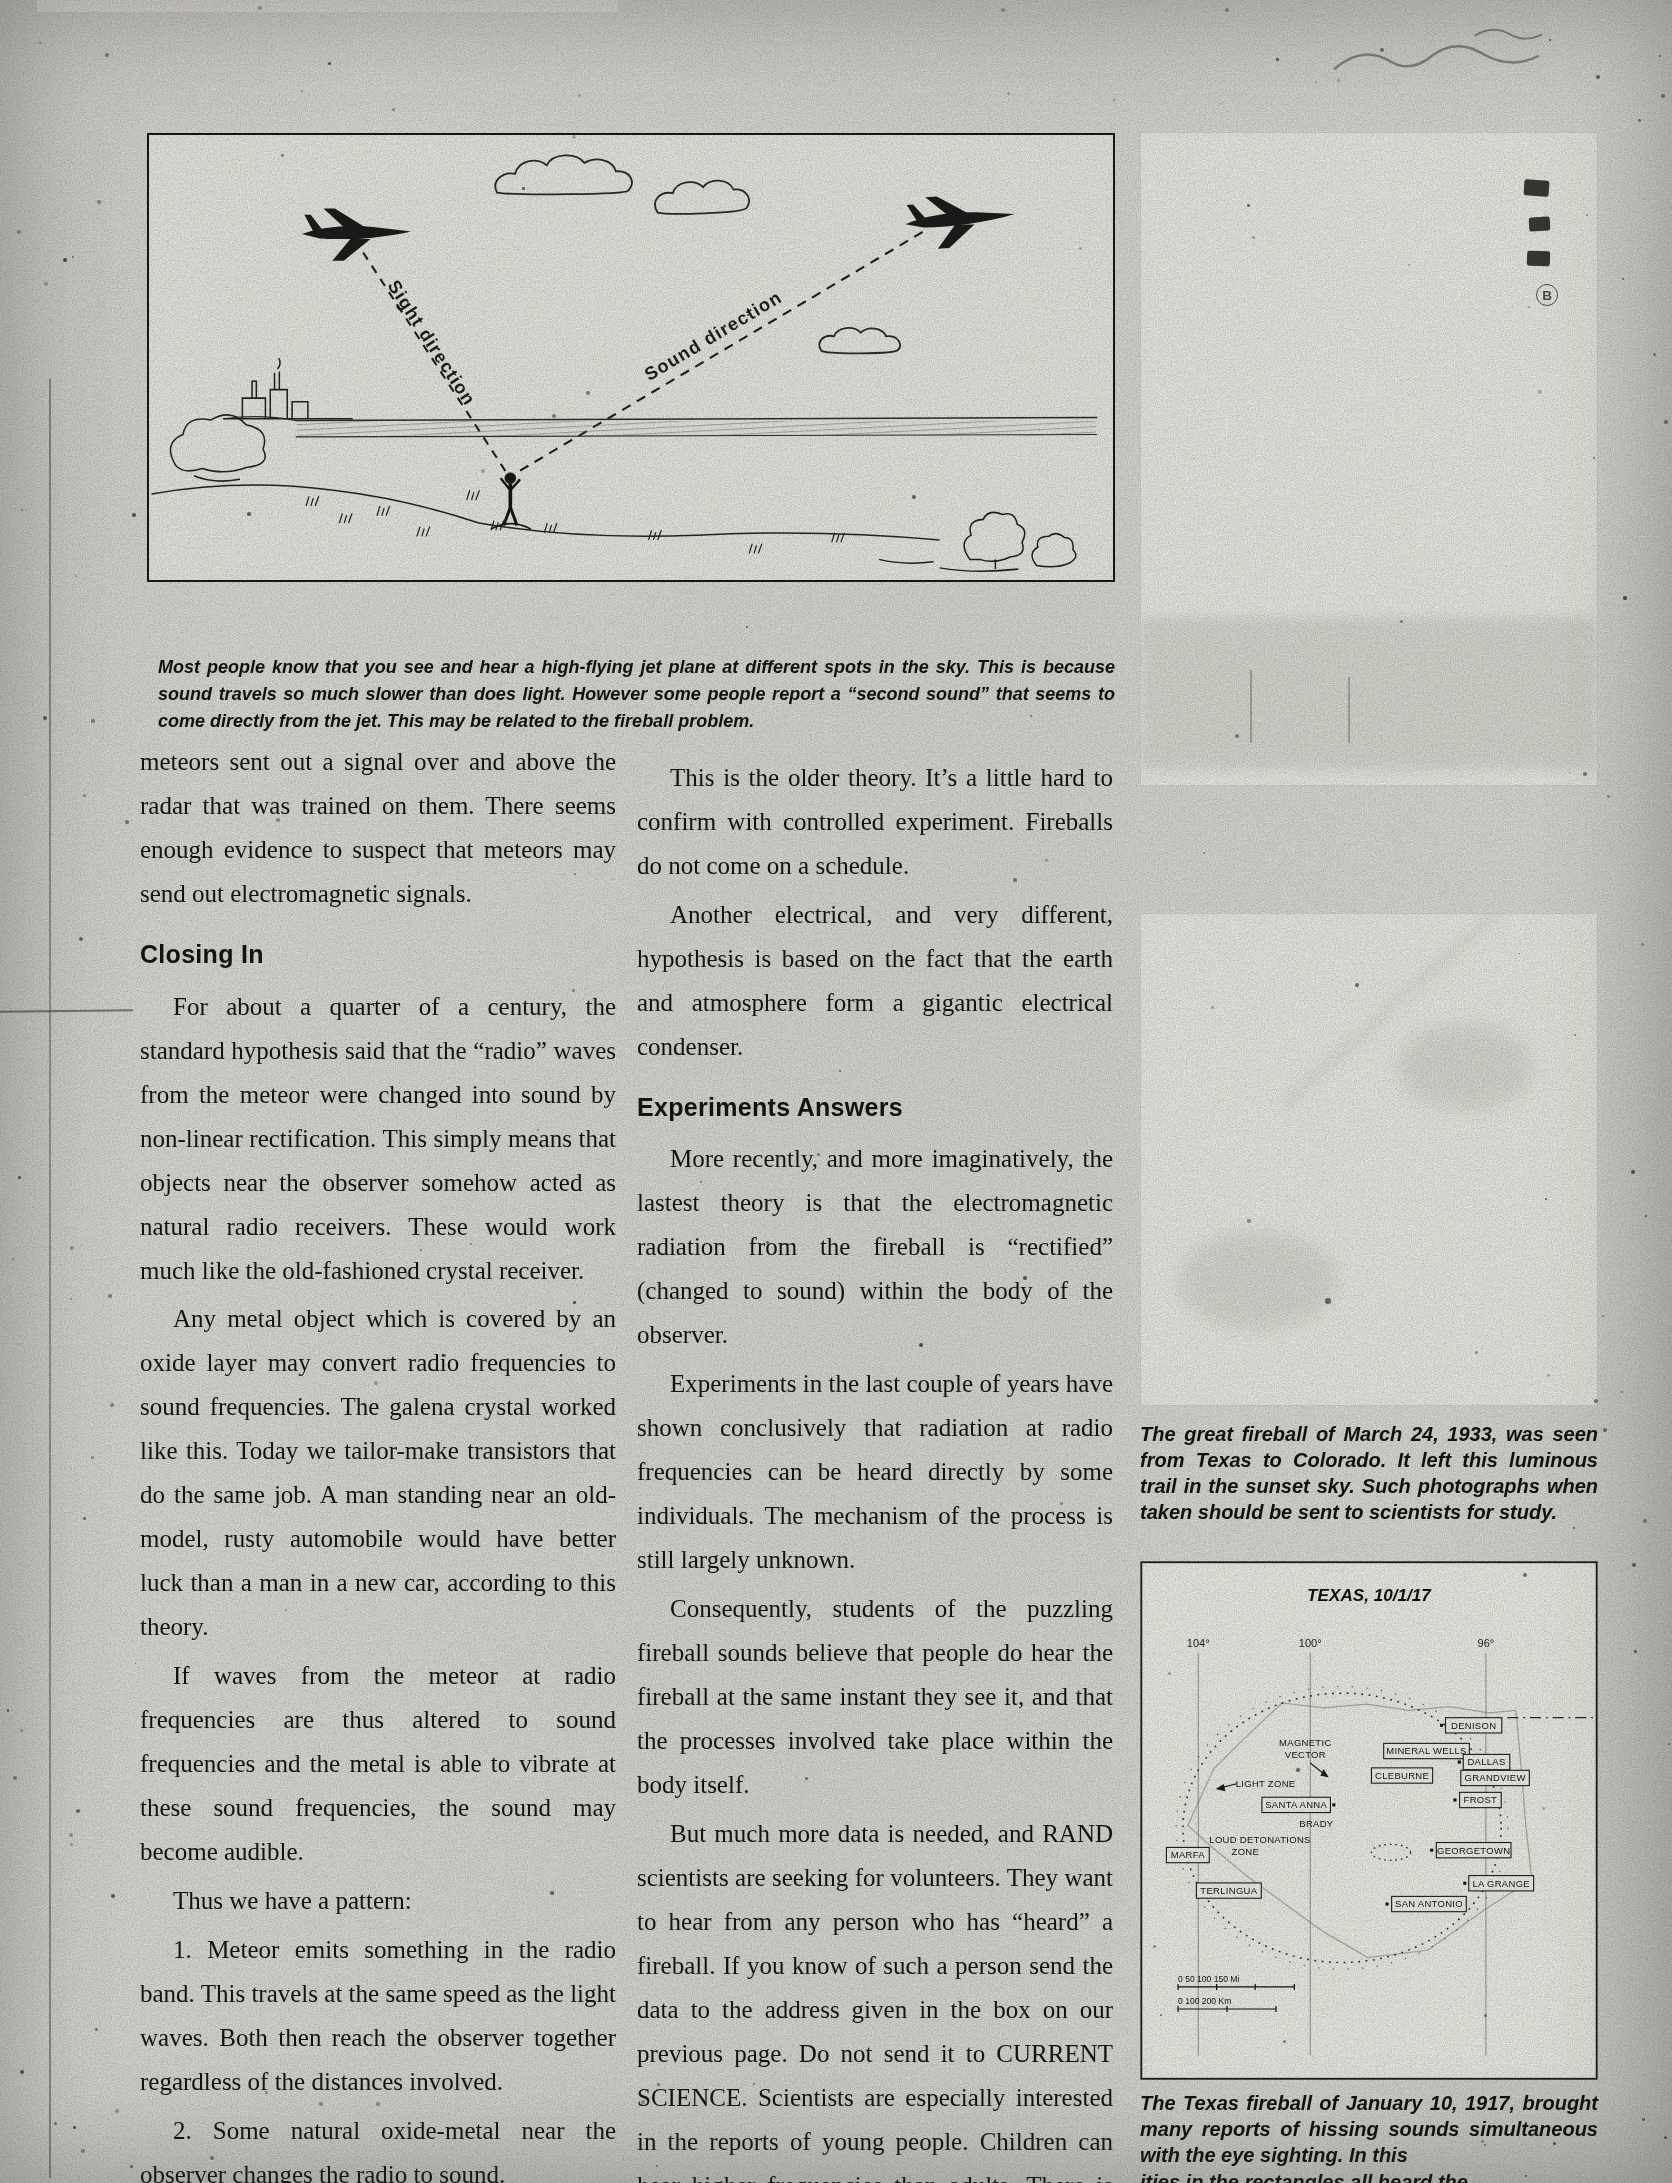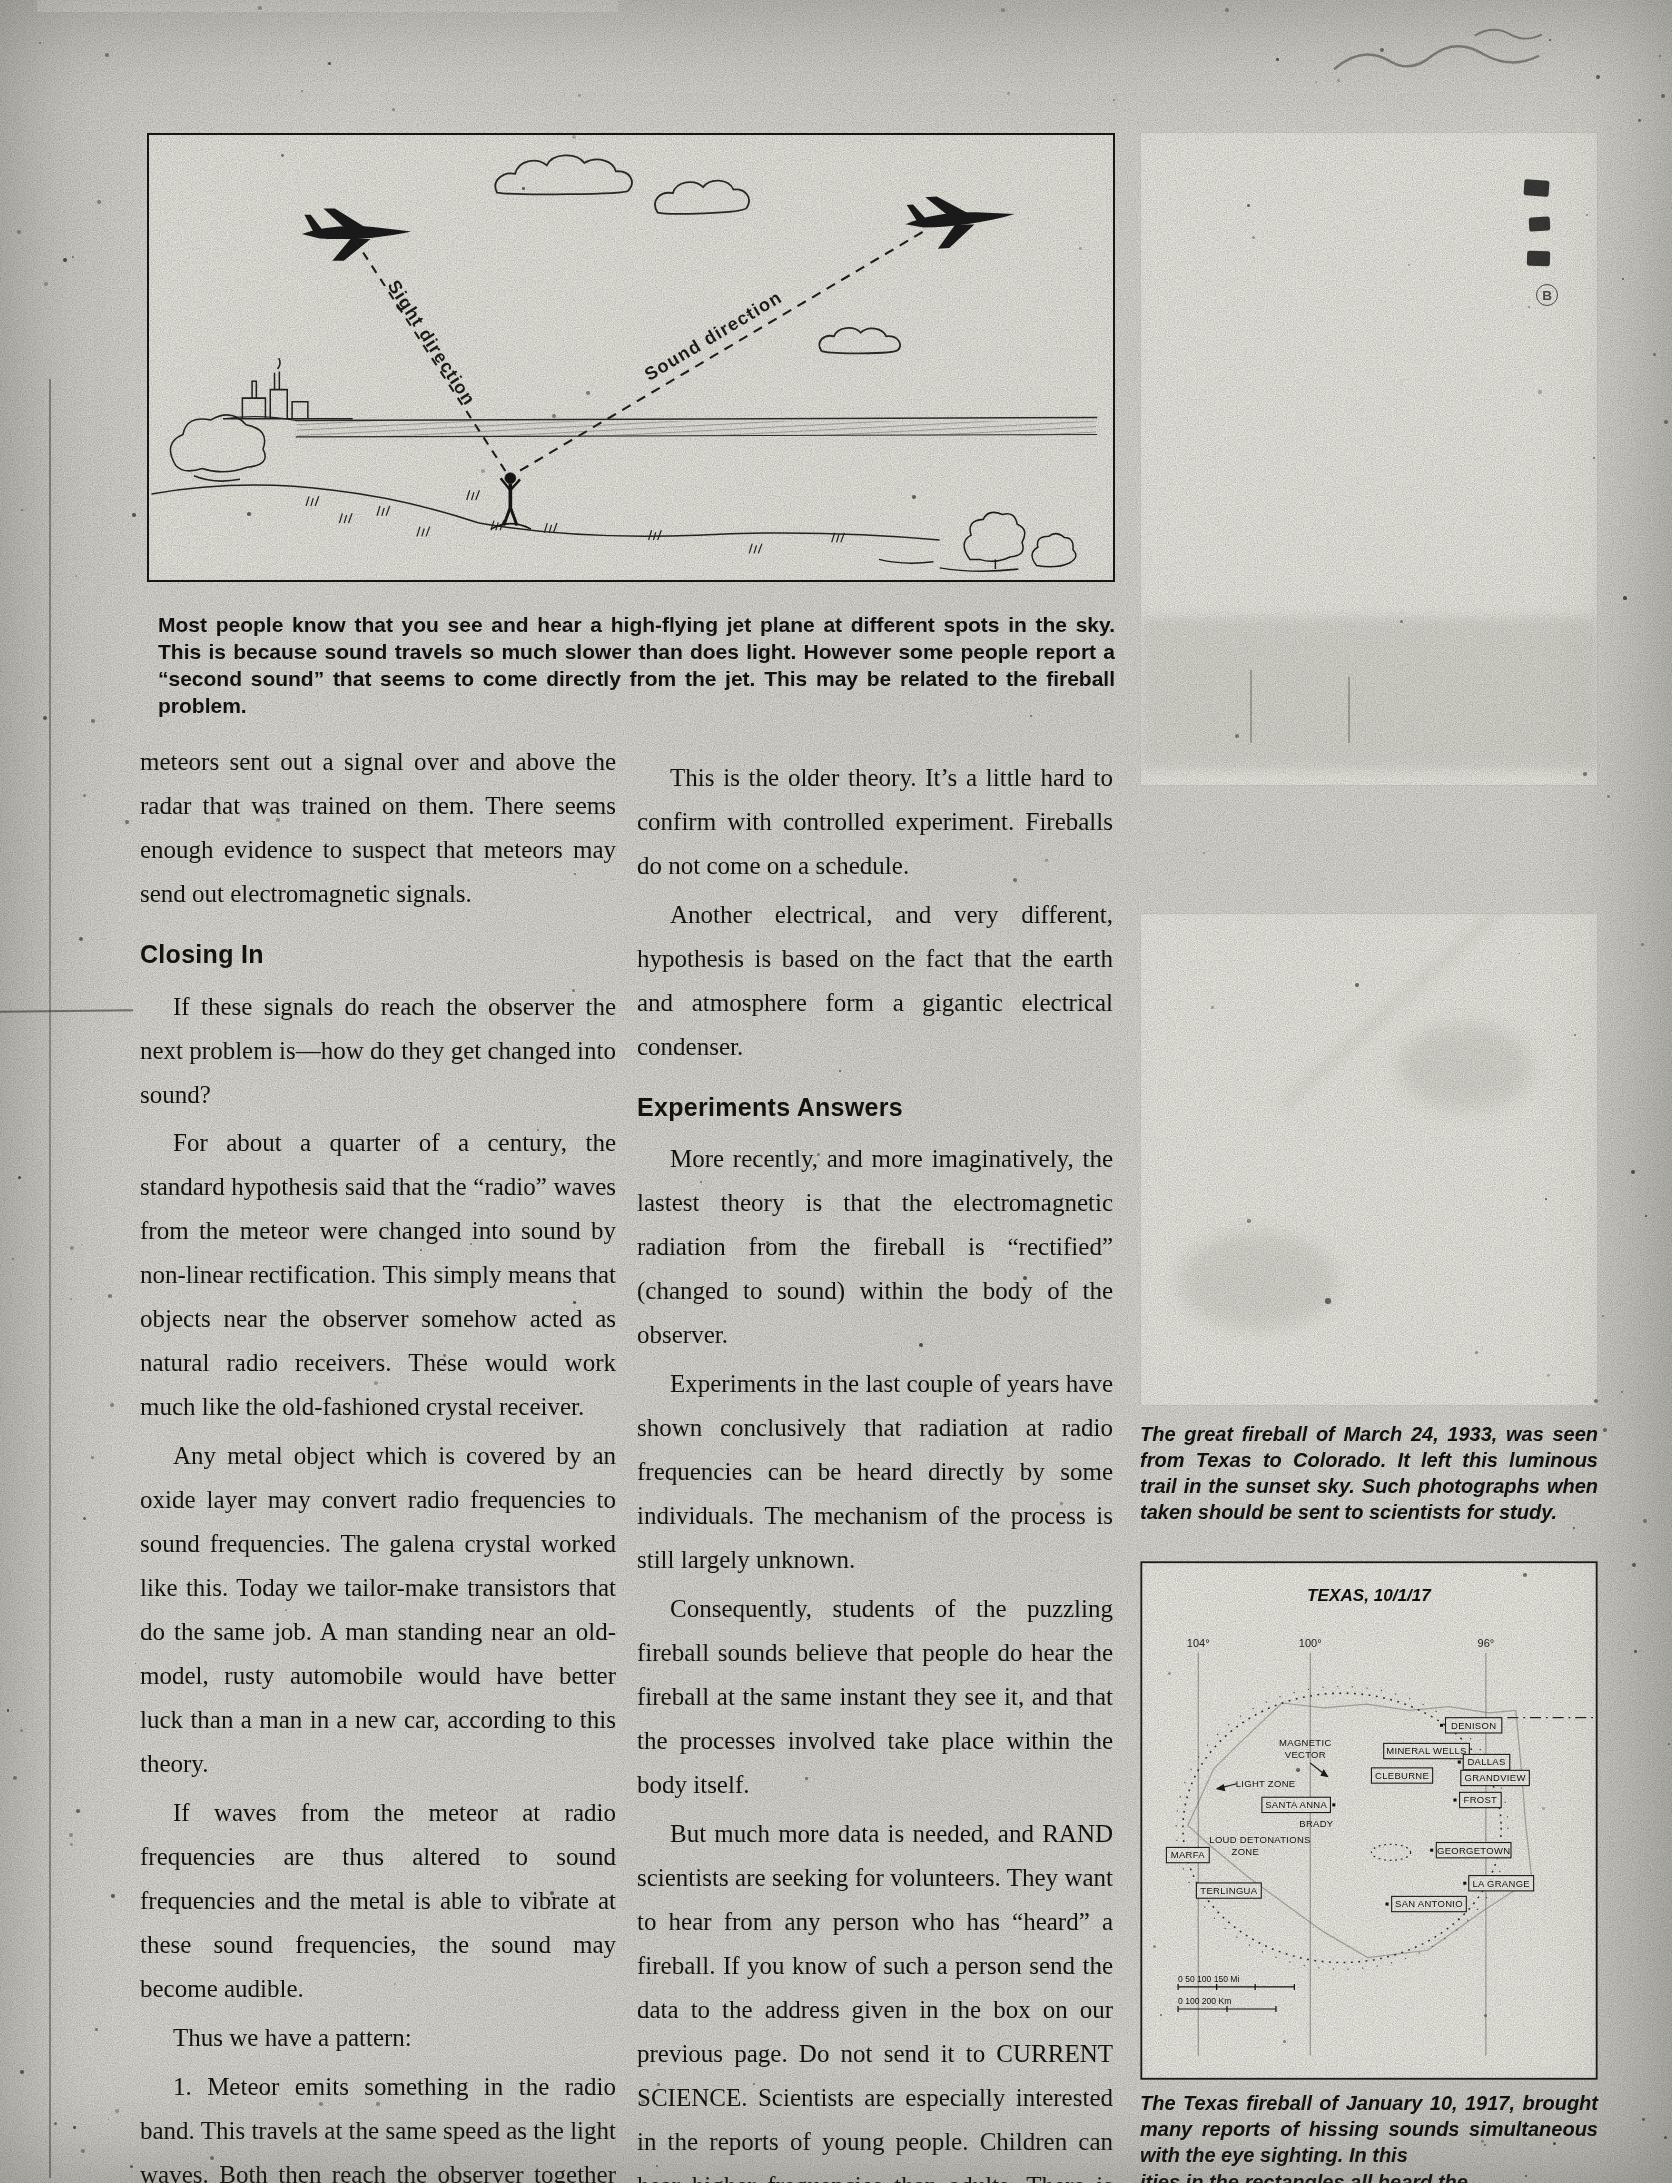--- a/index.html
+++ b/index.html
@@ -15,23 +15,23 @@
   }
   .vignette { position:absolute; inset:0; box-shadow: inset 0 0 116px rgba(56,53,46,.38); pointer-events:none; z-index:40; }
 
   
   .illustration {
     position:absolute; left:147px; top:133px; width:968px; height:449px;
     border:2.4px solid #171717; background:#e2e1da;
   }
   .illustration svg { display:block; width:100%; height:100%; }
   .ill-caption {
-    position:absolute; left:158px; top:590px; width:957px;
+    position:absolute; left:158px; top:636px; width:957px;
     font-family:"Liberation Sans","DejaVu Sans",sans-serif;
-    font-weight:bold; font-size:21px; line-height:27px;
+    font-weight:bold; font-style:italic; font-size:18px; line-height:27px;
     text-align:justify; color:#121212;
   }
 
   
   .col {
     position:absolute; width:476px; top:740px;
     font-size:25px; line-height:44px; text-align:justify; color:#15140f;
   }
   .col-left { left:140px; }
   .col-mid  { left:637px;margin-top:16px; }
@@ -184,21 +184,20 @@
         <path d="M560 650 Q 592 632 626 650" fill="none" stroke-width="2.5"></path>
       </g>
     </svg>
   </figure>
 
   <p class="ill-caption">Most people know that you see and hear a high-flying jet plane at different spots in the sky. This is because sound travels so much slower than does light. However some people report a “second sound” that seems to come directly from the jet. This may be related to the fireball problem.</p>
 
   <div class="col col-left">
     <p class="noindent">meteors sent out a signal over and above the radar that was trained on them. There seems enough evidence to suspect that meteors may send out electromagnetic signals.</p>
     <h3>Closing In</h3>
-    <p>If these signals do reach the observer the next problem is—how do they get changed into sound?</p>
     <p>For about a quarter of a century, the standard hypothesis said that the “radio” waves from the meteor were changed into sound by non-linear rectification. This simply means that objects near the observer somehow acted as natural radio receivers. These would work much like the old-fashioned crystal receiver.</p>
     <p>Any metal object which is covered by an oxide layer may convert radio frequencies to sound frequencies. The galena crystal worked like this. Today we tailor-make transistors that do the same job. A man standing near an old-model, rusty automobile would have better luck than a man in a new car, according to this theory.</p>
     <p>If waves from the meteor at radio frequencies are thus altered to sound frequencies and the metal is able to vibrate at these sound frequencies, the sound may become audible.</p>
     <p>Thus we have a pattern:</p>
     <p>1. Meteor emits something in the radio band. This travels at the same speed as the light waves. Both then reach the observer together regardless of the distances involved.</p>
     <p>2. Some natural oxide-metal near the observer changes the radio to sound.</p>
   </div>
 
   <div class="col col-mid">
     <p>This is the older theory. It’s a little hard to confirm with controlled experiment. Fireballs do not come on a schedule.</p>

